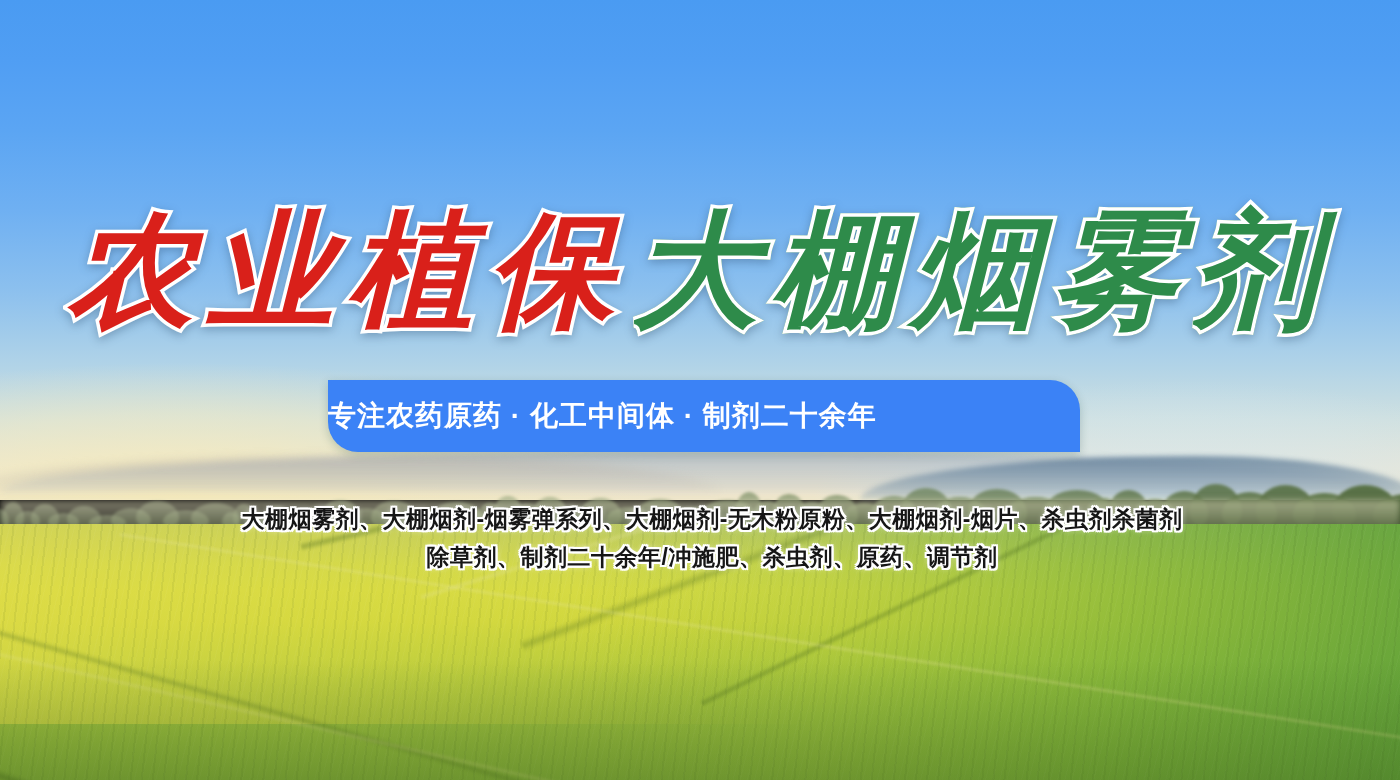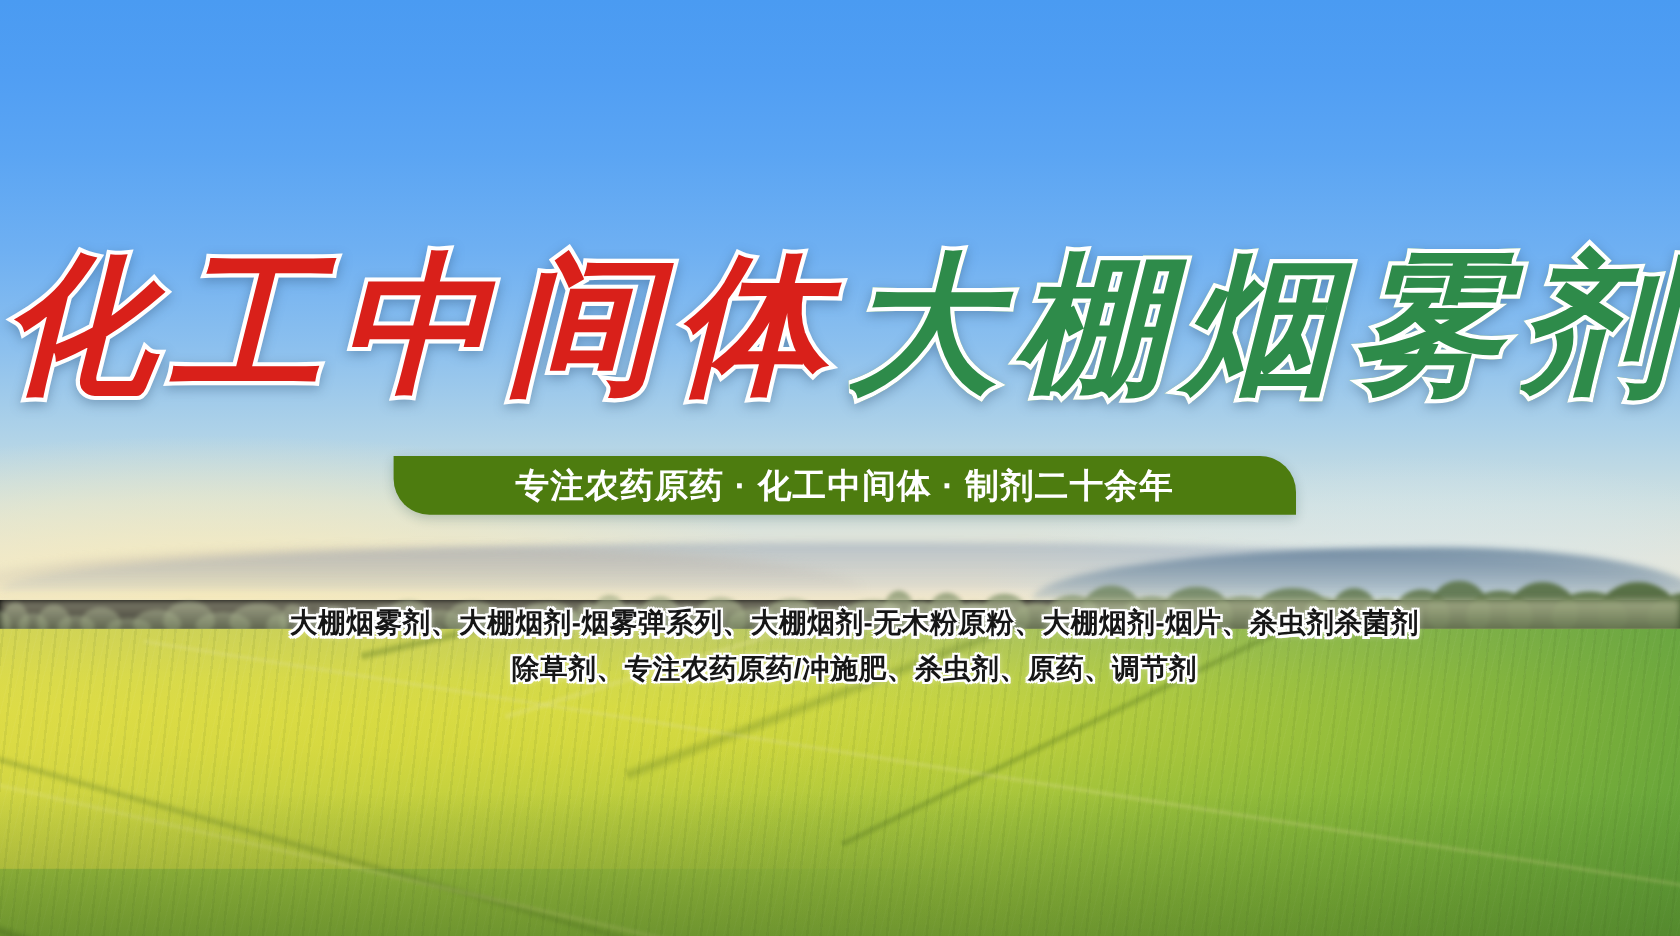--- a/index.html
+++ b/index.html
@@ -165,24 +165,24 @@
   .title .seg.green{
     color:#2e8b4a;
     background:linear-gradient(to bottom,#5fb25e 0%,#3d9a52 45%,#19773f 100%);
     -webkit-background-clip:text;
     background-clip:text;
   }
 
   
   .pill{
     position:absolute; left:328px; top:380px;
-    width:752px; height:49px;
-    background:#4d7c0f;
+    width:752px; height:72px;
+    background:#3b82f6;
     border-radius:0 30px 0 30px;
-    display:flex; align-items:center; justify-content:center;
+    display:flex; align-items:center; 
     box-shadow:0 3px 10px rgba(12,60,48,.22);
   }
   .pill-text{
     color:#ffffff;
     font-size:28px;
     font-weight:700;
     letter-spacing:1px;
     white-space:nowrap;
   }
 
@@ -293,25 +293,25 @@
         <div class="track light" style="left: 420px; top: 70px; width: 1500px; height: 7px; transform: rotate(-17deg); opacity: 0.82;"></div>
         <div class="track" style="left: 520px; top: 116px; width: 1500px; height: 13px; transform: rotate(-21deg); opacity: 0.5;"></div>
         <div class="track" style="left: 700px; top: 176px; width: 1400px; height: 8px; transform: rotate(-26deg); opacity: 0.66;"></div>
         <div class="track light" style="left: 120px; top: 8px; width: 1900px; height: 5px; transform: rotate(9deg); opacity: 0.82;"></div>
         <div class="track" style="left: 880px; top: -4px; width: 1200px; height: 6px; transform: rotate(-9deg); opacity: 0.5;"></div>
       </div>
     <div class="fields-shadow-bottom"></div>
   </div>
 
   <div class="title-wrap">
-    <span class="title"><span class="seg red">化工中间体</span><span class="seg green">大棚烟雾剂</span></span>
+    <span class="title"><span class="seg red">农业植保</span><span class="seg green">大棚烟雾剂</span></span>
   </div>
 
   <div class="pill">
     <span class="pill-text">专注农药原药 · 化工中间体 · 制剂二十余年</span>
   </div>
 
   <div class="products">
     <div class="product-line">大棚烟雾剂、大棚烟剂-烟雾弹系列、大棚烟剂-无木粉原粉、大棚烟剂-烟片、杀虫剂杀菌剂</div>
-    <div class="product-line">除草剂、专注农药原药/冲施肥、杀虫剂、原药、调节剂</div>
+    <div class="product-line">除草剂、制剂二十余年/冲施肥、杀虫剂、原药、调节剂</div>
   </div>
 
 </div>
 
 </body></html>

